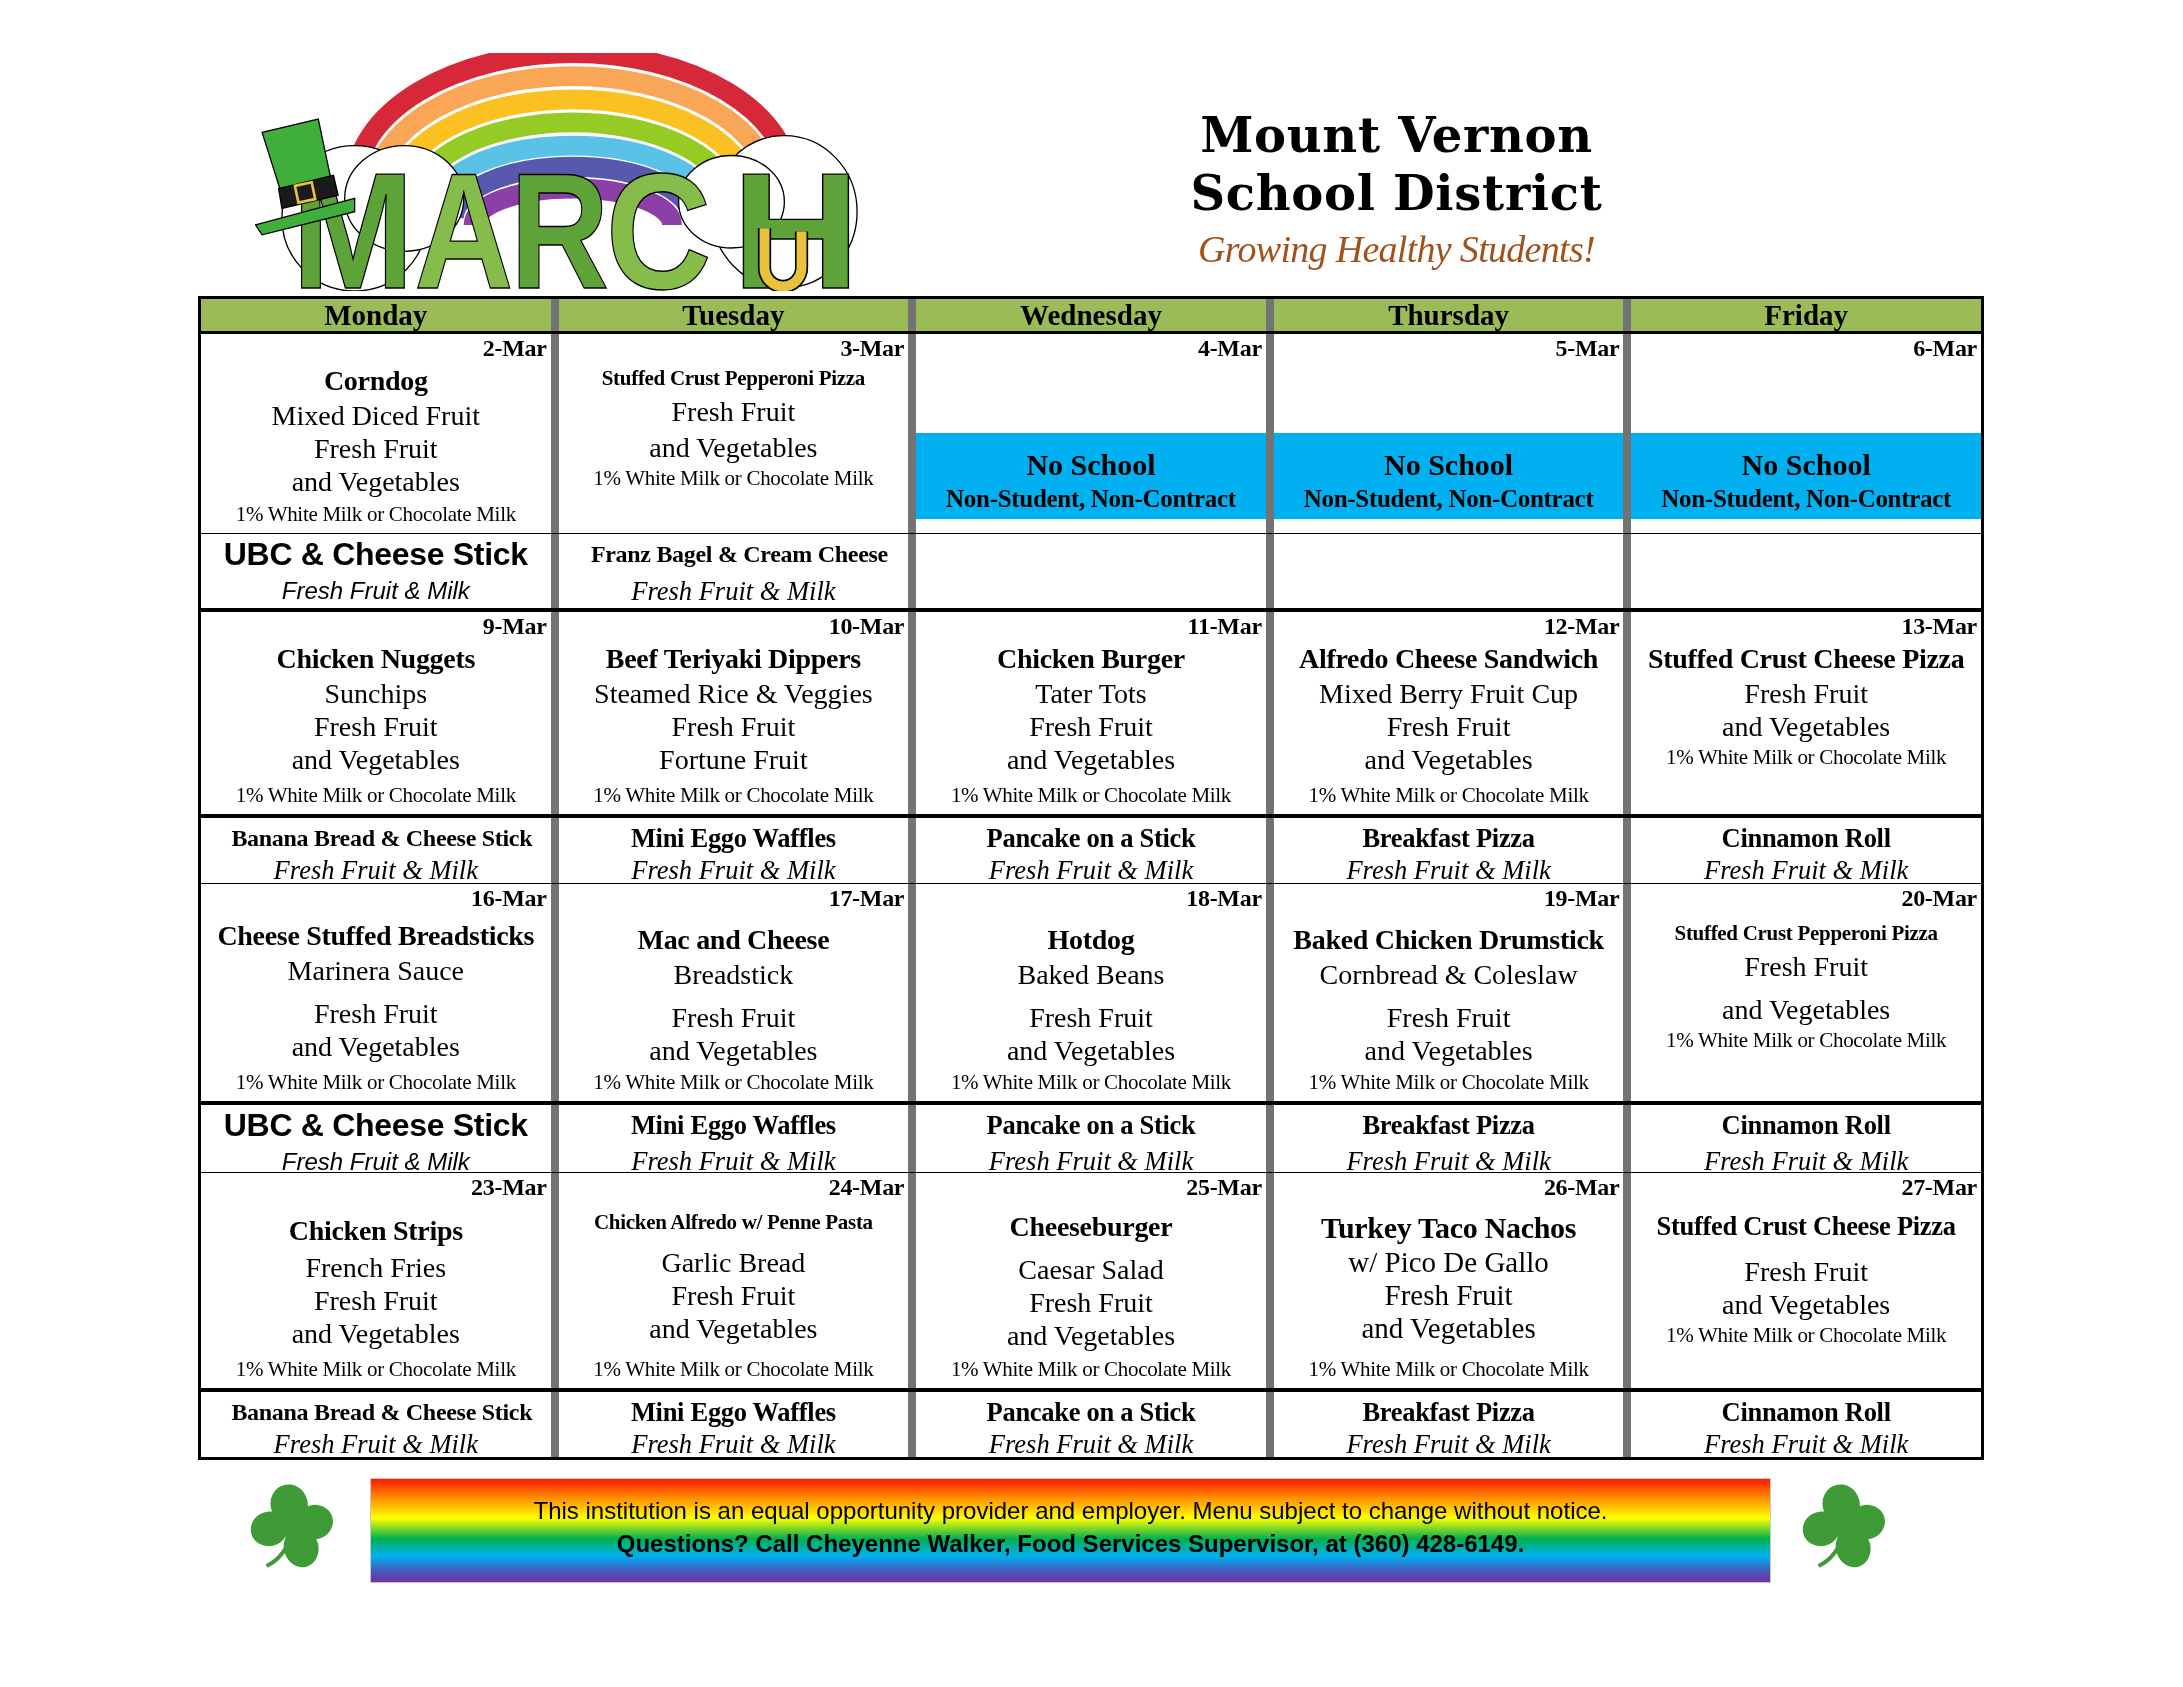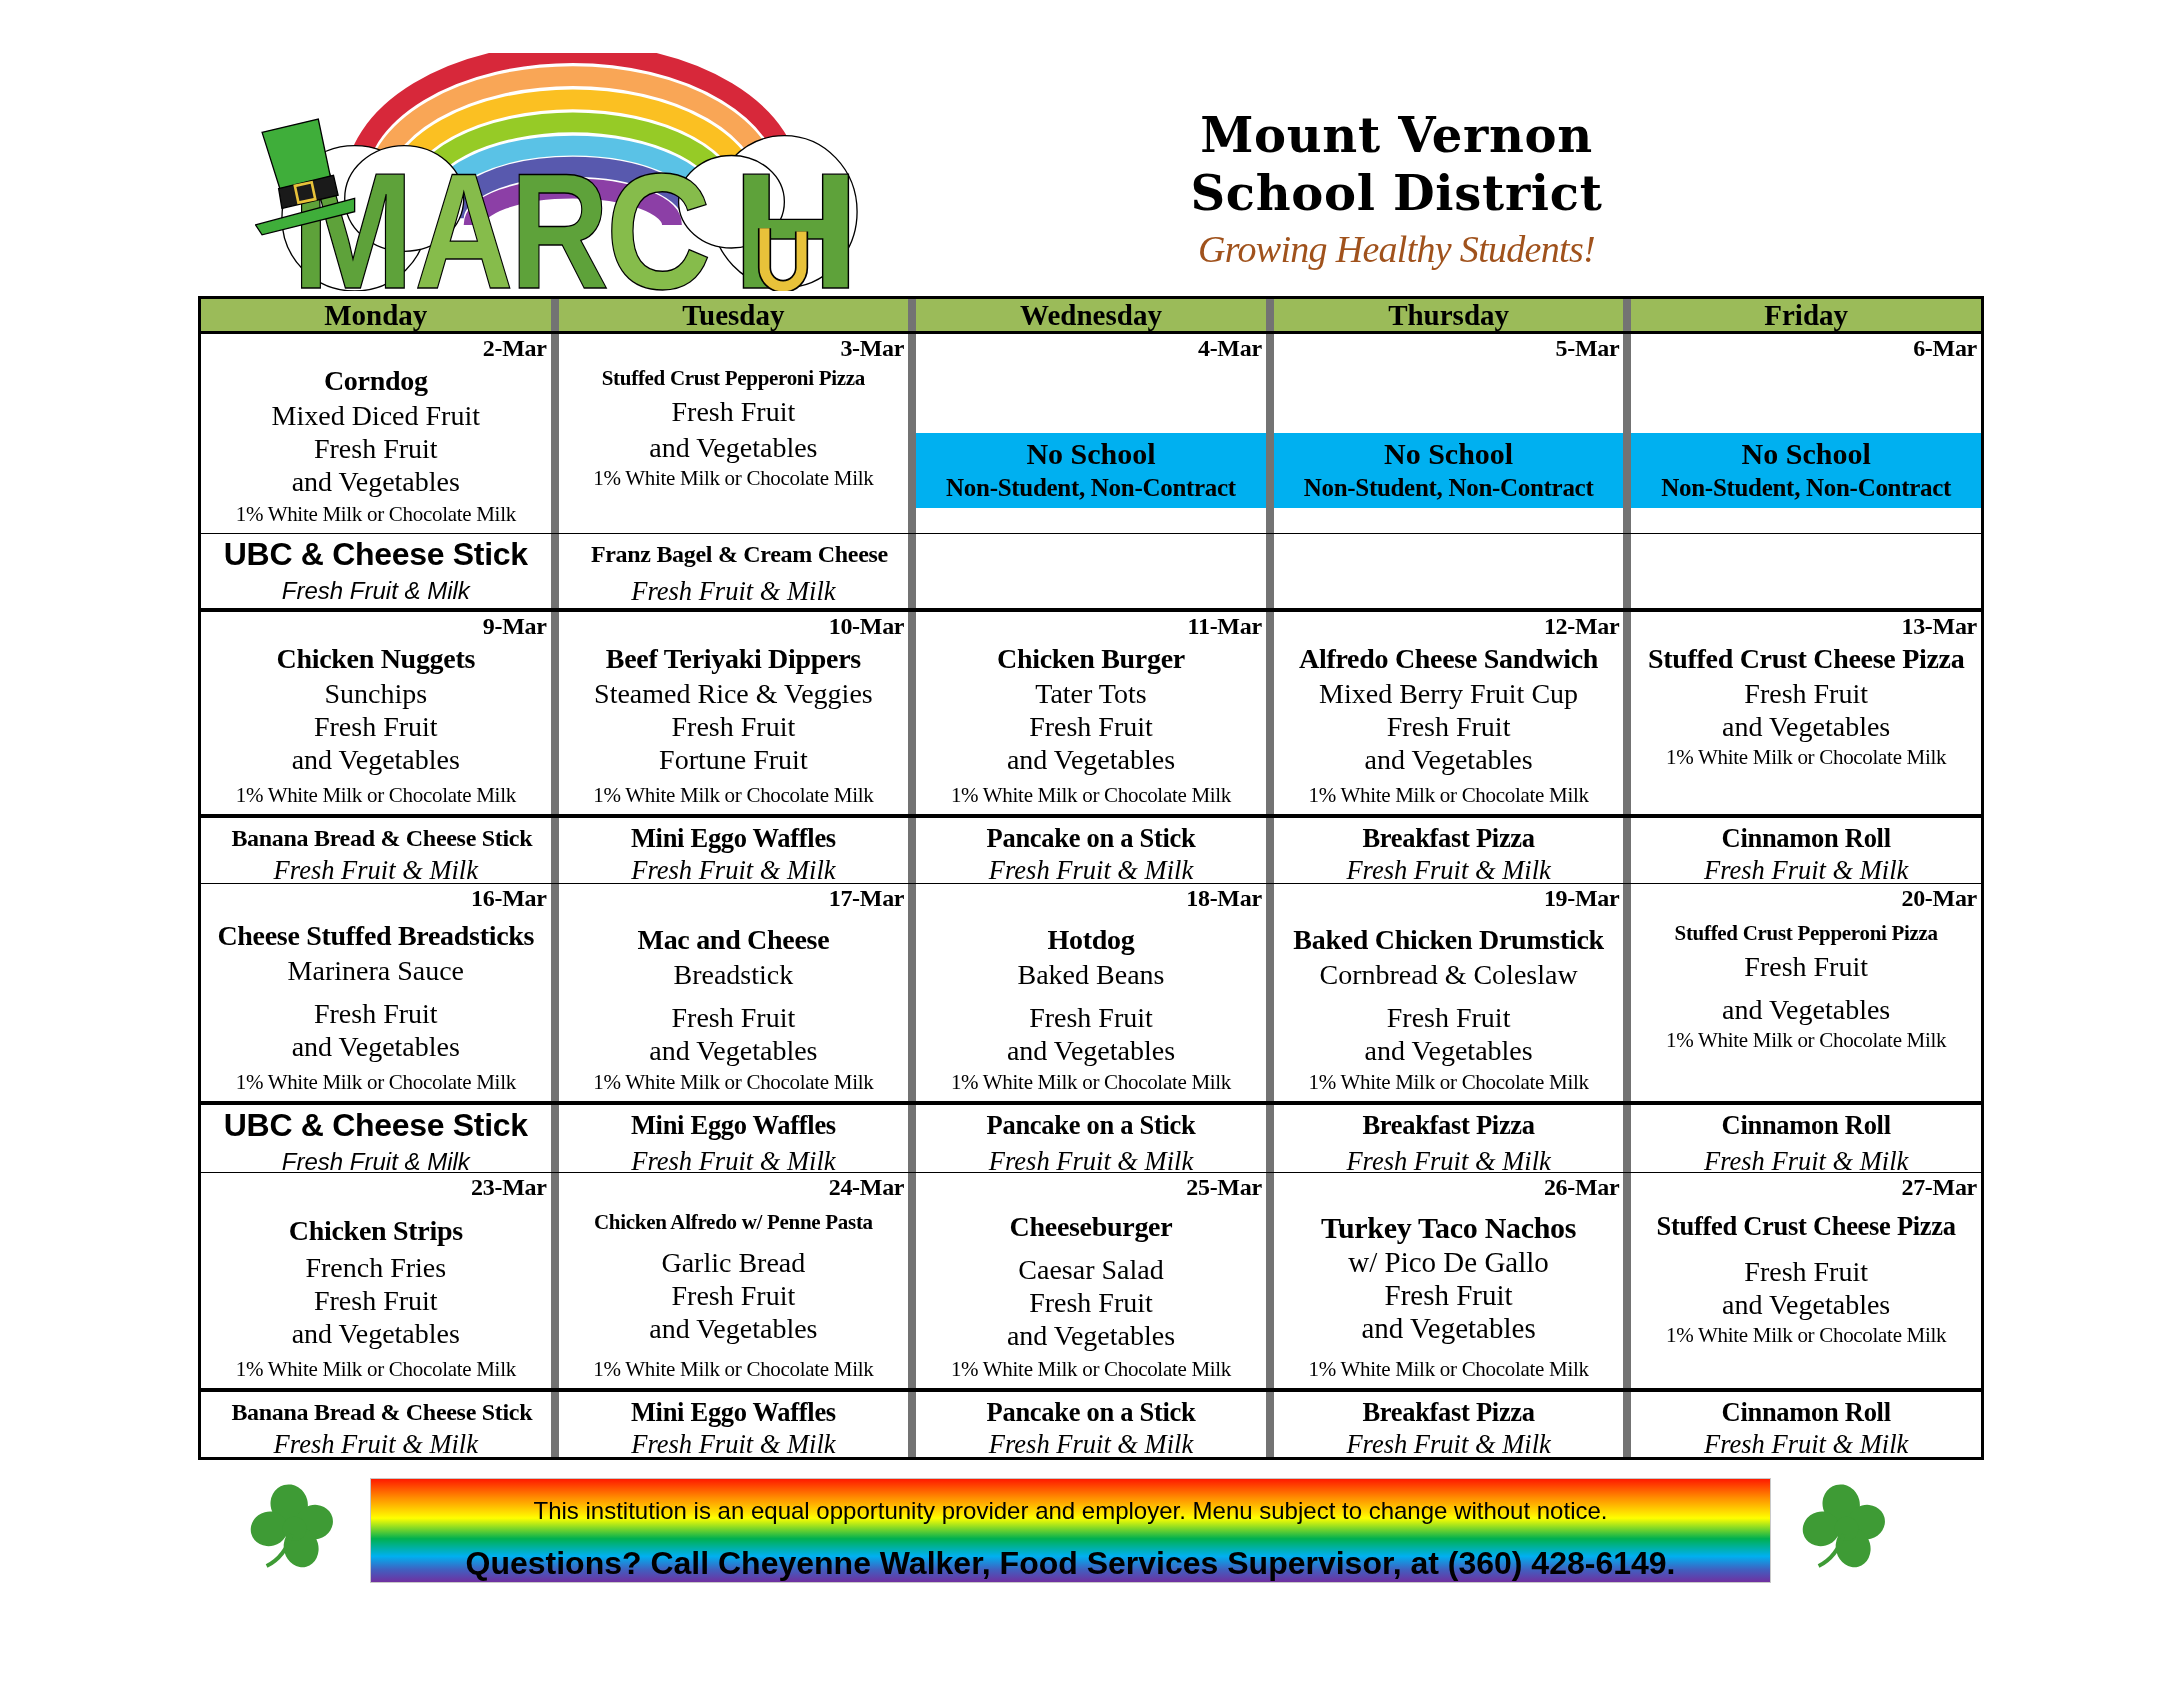--- a/index.html
+++ b/index.html
@@ -47,32 +47,32 @@
   .bf-row .cell { padding-top: 4px; }
   .bf-item { font-family: "Liberation Serif", serif; font-weight: bold; font-size: 26.5px;
              line-height: 33px; white-space: nowrap; letter-spacing: -0.3px; }
   .bf-item.sans { font-family: "Liberation Sans", sans-serif; font-size: 32px; }
   .bf-item.tight { font-size: 24px; padding-left: 12px; }
   .bf-sub { font-family: "Liberation Serif", serif; font-style: italic; font-size: 26.5px;
             line-height: 30px; white-space: nowrap; }
   .bf-sub.sans { font-family: "Liberation Sans", sans-serif; font-size: 24px; }
 
   .noschool-band { position: absolute; left: 0; right: 0; top: 99px; height: 73px;
-                   background: #00B0F0; padding-top: 2px; }
+                   background: #00B0F0; padding-top: 13px; }
   .noschool-title { font-family: "Liberation Serif", serif; font-weight: bold; font-size: 30px; line-height: 37px; }
   .noschool-sub { font-family: "Liberation Serif", serif; font-weight: bold; font-size: 25px; line-height: 32px; white-space: nowrap; letter-spacing: -0.3px; }
 
   
   .footer-bar { position: absolute; left: 370px; top: 1478px; width: 1401px; height: 105px;
                 border: 1.3px solid #c8c8c8; box-sizing: border-box;
                 background: linear-gradient(to bottom, #ff1a00 0%, #ff8c00 18%, #ffff00 38%,
                            #00b050 58%, #00b0f0 75%, #4060c0 88%, #7030a0 100%);
                 text-align: center; }
   .footer-line1 { font-family: "Liberation Sans", sans-serif; font-size: 24px; line-height: 29px; margin-top: 17px; }
-  .footer-line2 { font-family: "Liberation Sans", sans-serif; font-weight: bold; font-size: 32px; line-height: 29px; margin-top: 24px; }
+  .footer-line2 { font-family: "Liberation Sans", sans-serif; font-weight: bold; font-size: 24px; line-height: 29px; margin-top: 4px; }
   .shamrock { position: absolute; width: 93px; height: 93px; }
 </style>
 </head>
 <body>
 
 <div class="logo">
   <svg width="629" height="238" viewBox="0 0 950 360">
 
     <g fill="none" stroke-width="30">
       <path d="M150 200 A330 200 0 0 1 810 200" stroke="#D7283A"></path>

